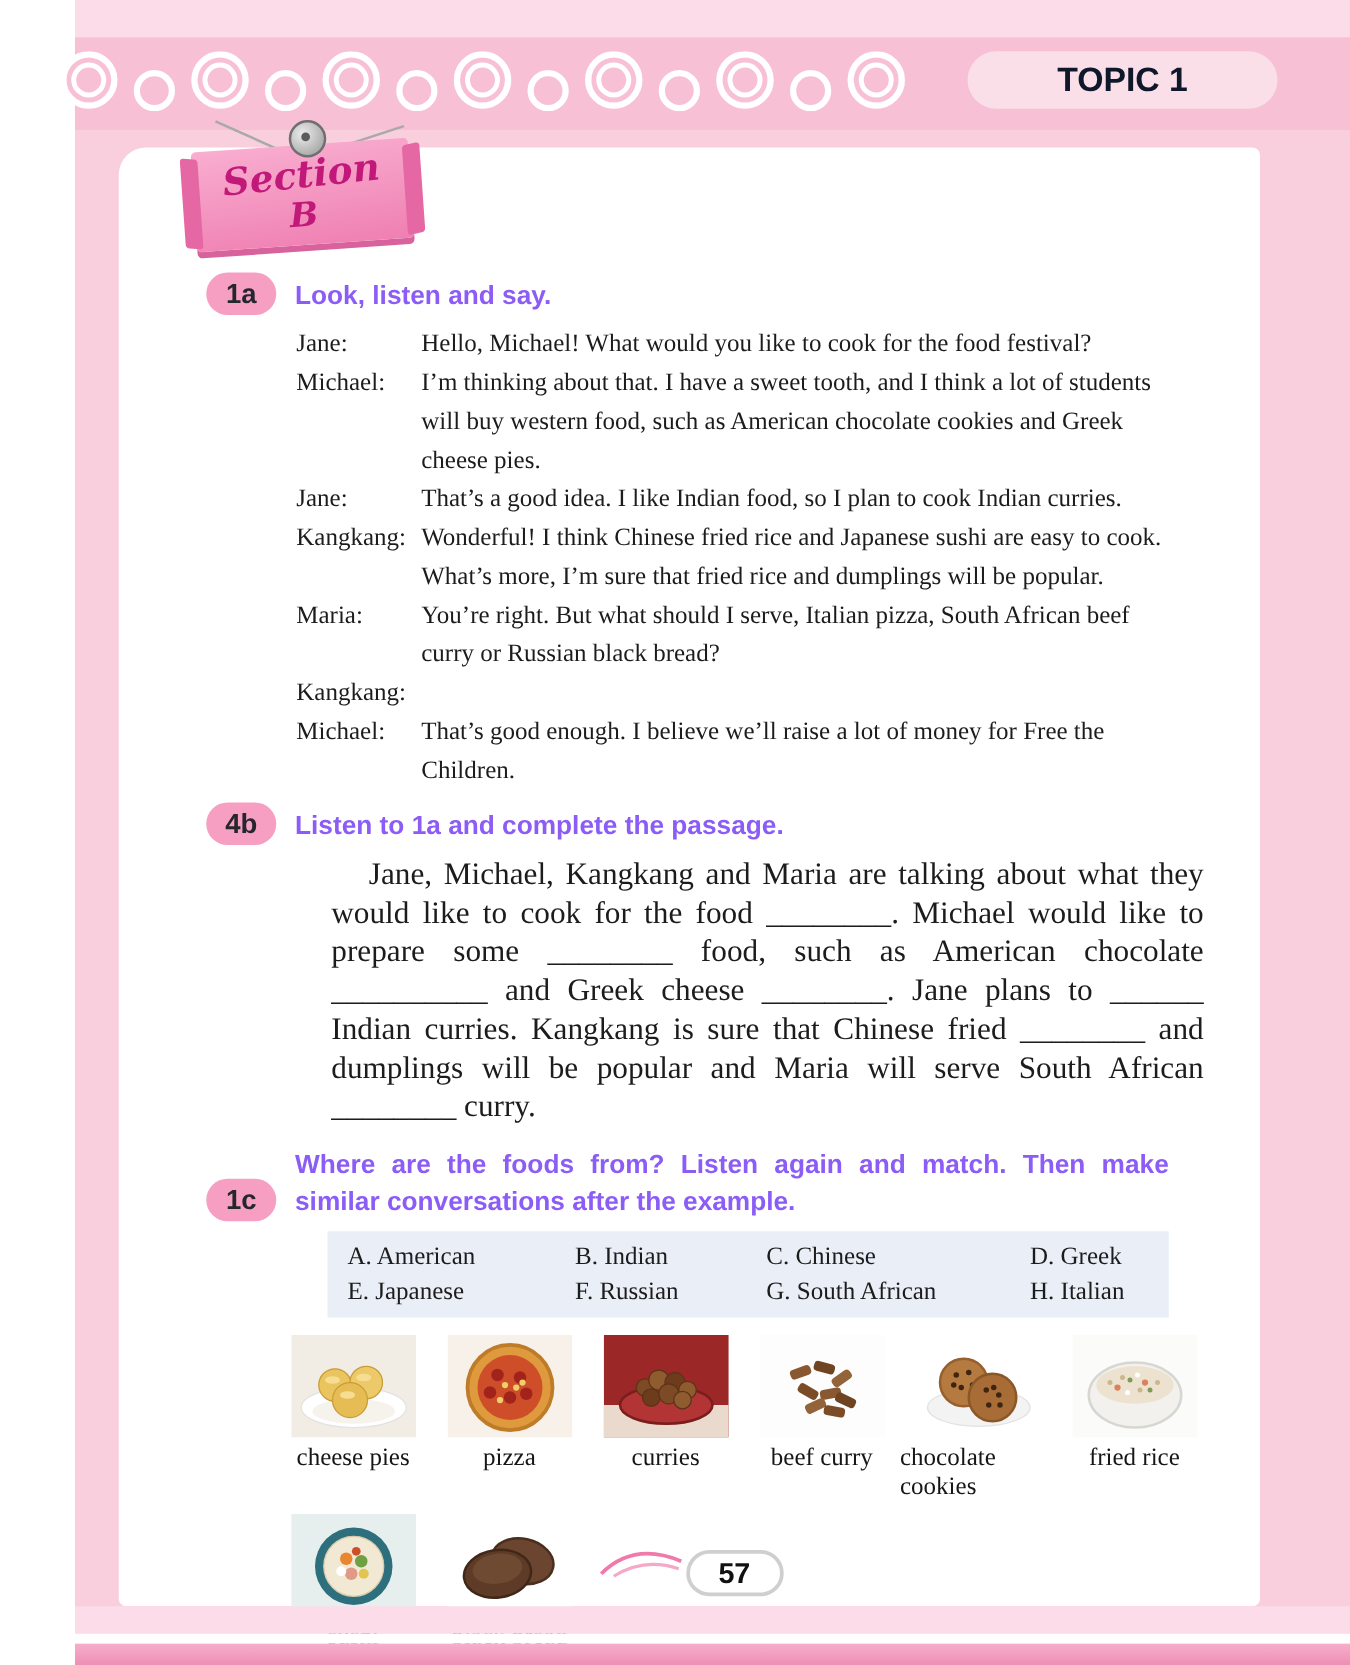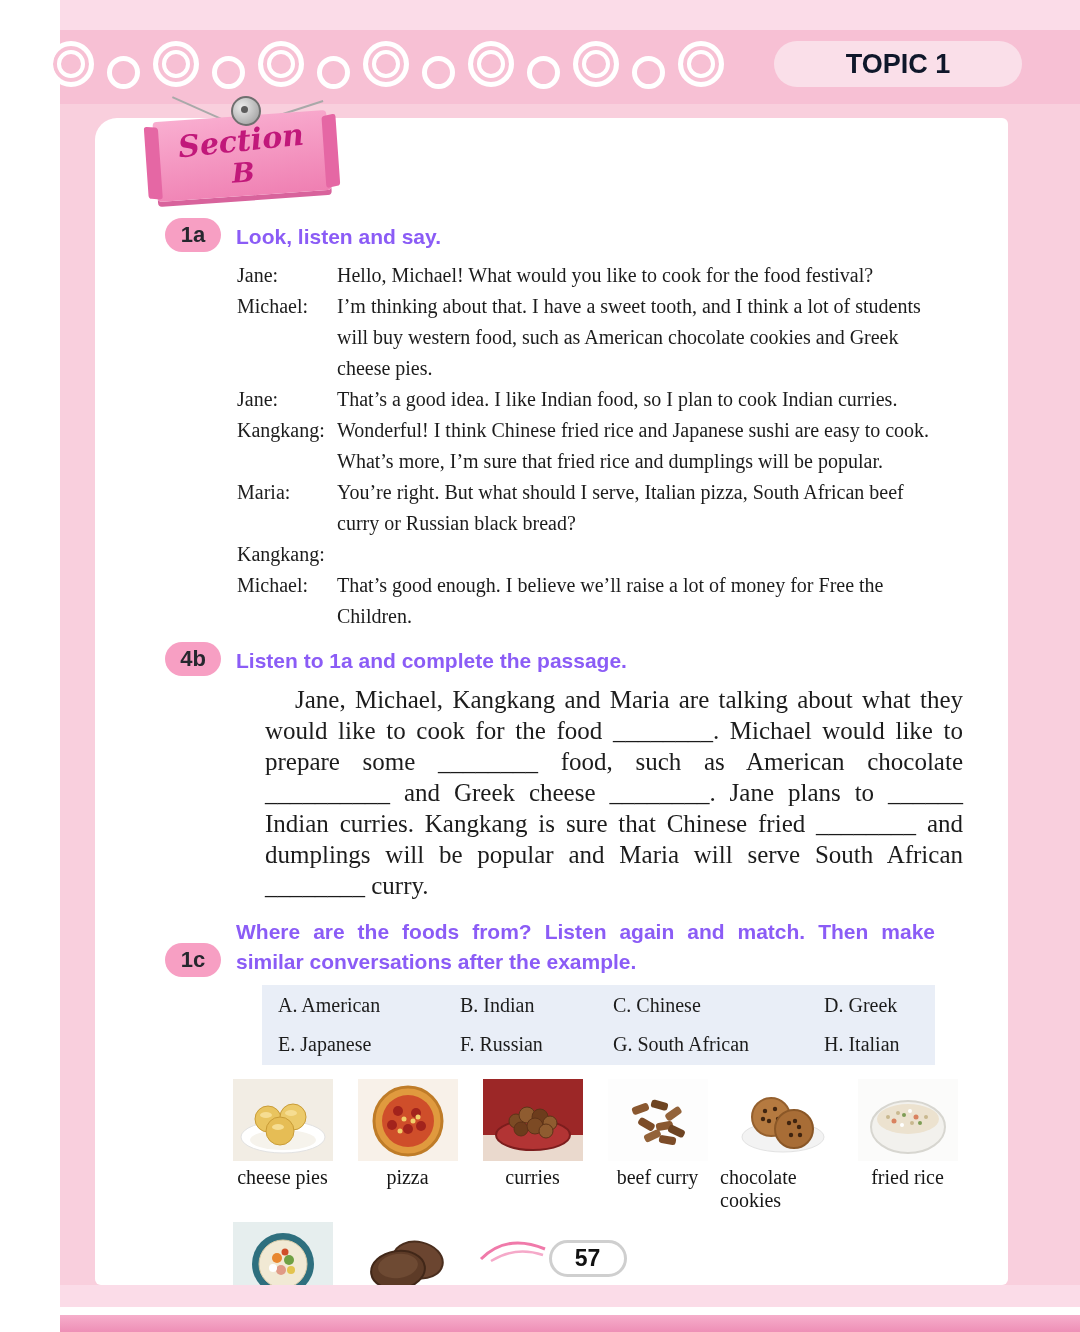--- a/index.html
+++ b/index.html
@@ -42,21 +42,21 @@
     display:flex;align-items:center;justify-content:center;
     font-family:"Liberation Sans",sans-serif;font-weight:bold;font-size:22px;}
   .sec-title{font-family:"Liberation Sans",sans-serif;font-weight:bold;font-size:21px;line-height:1.42;padding-top:4px;color:#8b5cf6;flex:1;}
   .just{text-align:justify;}
   .dialogue{margin:2px 0 10px 72px;width:698px;font-size:20px;line-height:31px;}
   .dlg-row{display:flex;}
   .dlg-speaker{flex:0 0 100px;}
   .dlg-text{flex:1;}
   .passage{margin:0 0 12px 100px;width:698px;font-size:25px;line-height:31px;text-align:justify;text-indent:30px;}
   .options{margin:8px 0 0 97px;width:673px;background:#e9eef7;padding:9px 0 9px 16px;
-    display:grid;grid-template-columns:182px 153px 211px 1fr;row-gap:16px;font-size:20px;box-sizing:border-box;}
+    display:grid;grid-template-columns:182px 153px 211px 1fr;row-gap:5px;font-size:20px;box-sizing:border-box;}
   .foods{margin:14px 0 0 55px;width:750px;display:grid;grid-template-columns:repeat(6,1fr);row-gap:10px;}
   .food-cell{display:flex;flex-direction:column;align-items:center;}
   .food-img{width:100px;height:82px;line-height:0;}
   .food-label{margin-top:5px;font-size:20px;color:#161616;}
 
   
   .footer{position:absolute;left:50%;bottom:8px;transform:translateX(-50%);display:flex;align-items:flex-end;gap:16px;}
   .swoosh{margin:0 -16px 12px 0;}
   .pagenum{min-width:40px;padding:2px 16px;border:3px solid #cfcfcf;border-radius:999px;background:#fff;
     font-family:"Liberation Sans",sans-serif;font-weight:bold;font-size:23px;color:#111;text-align:center;}

